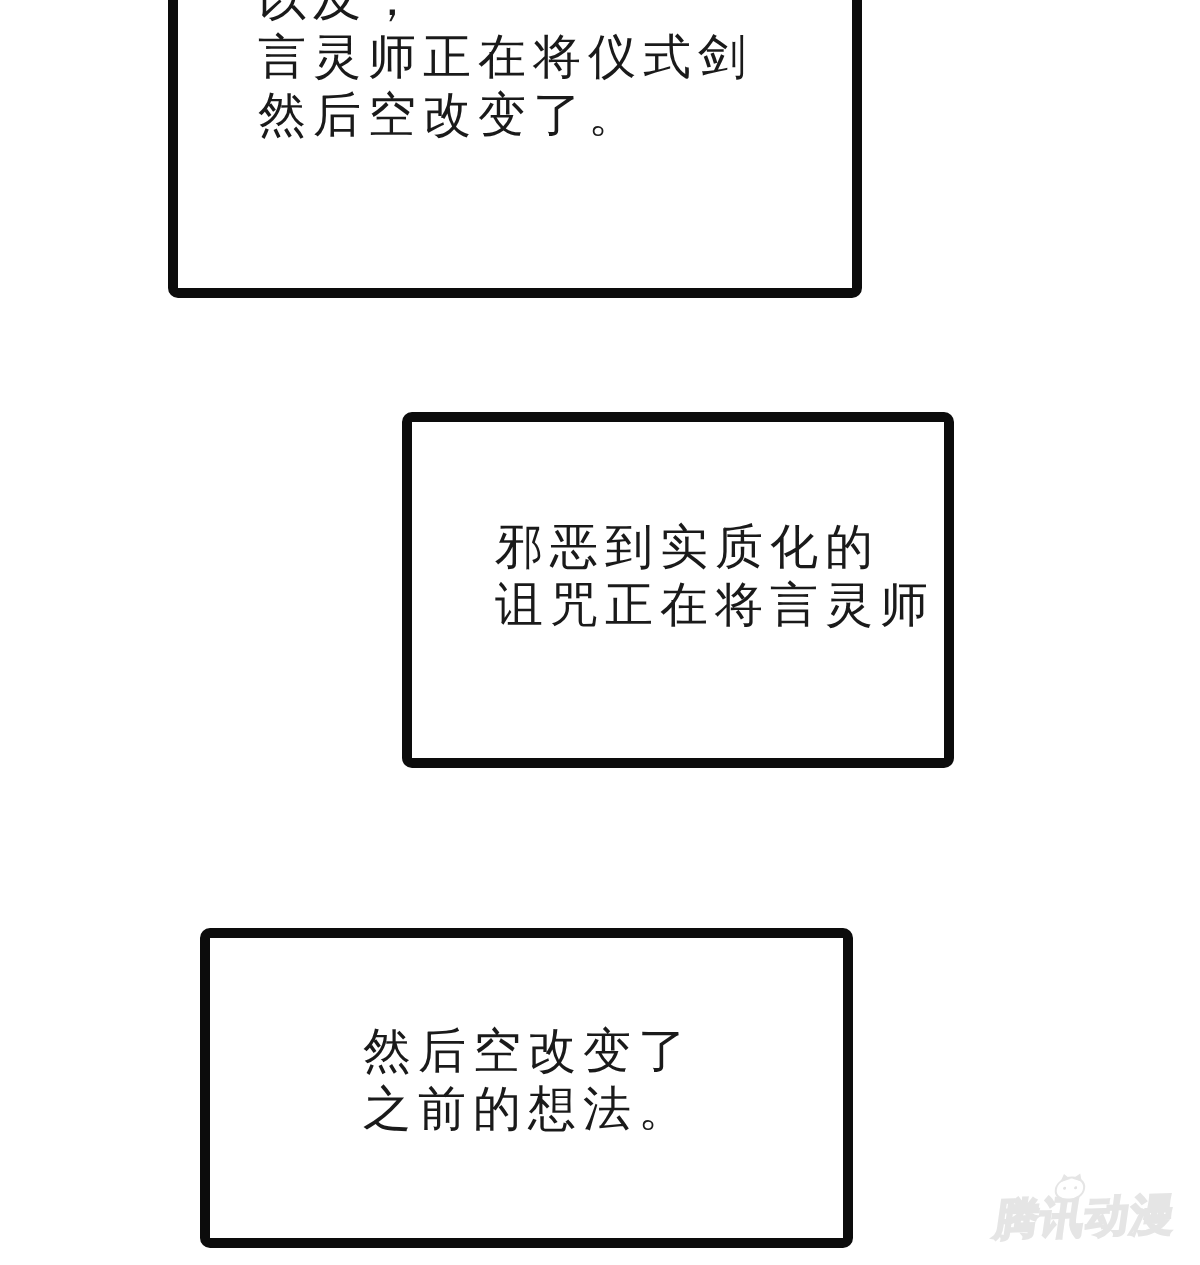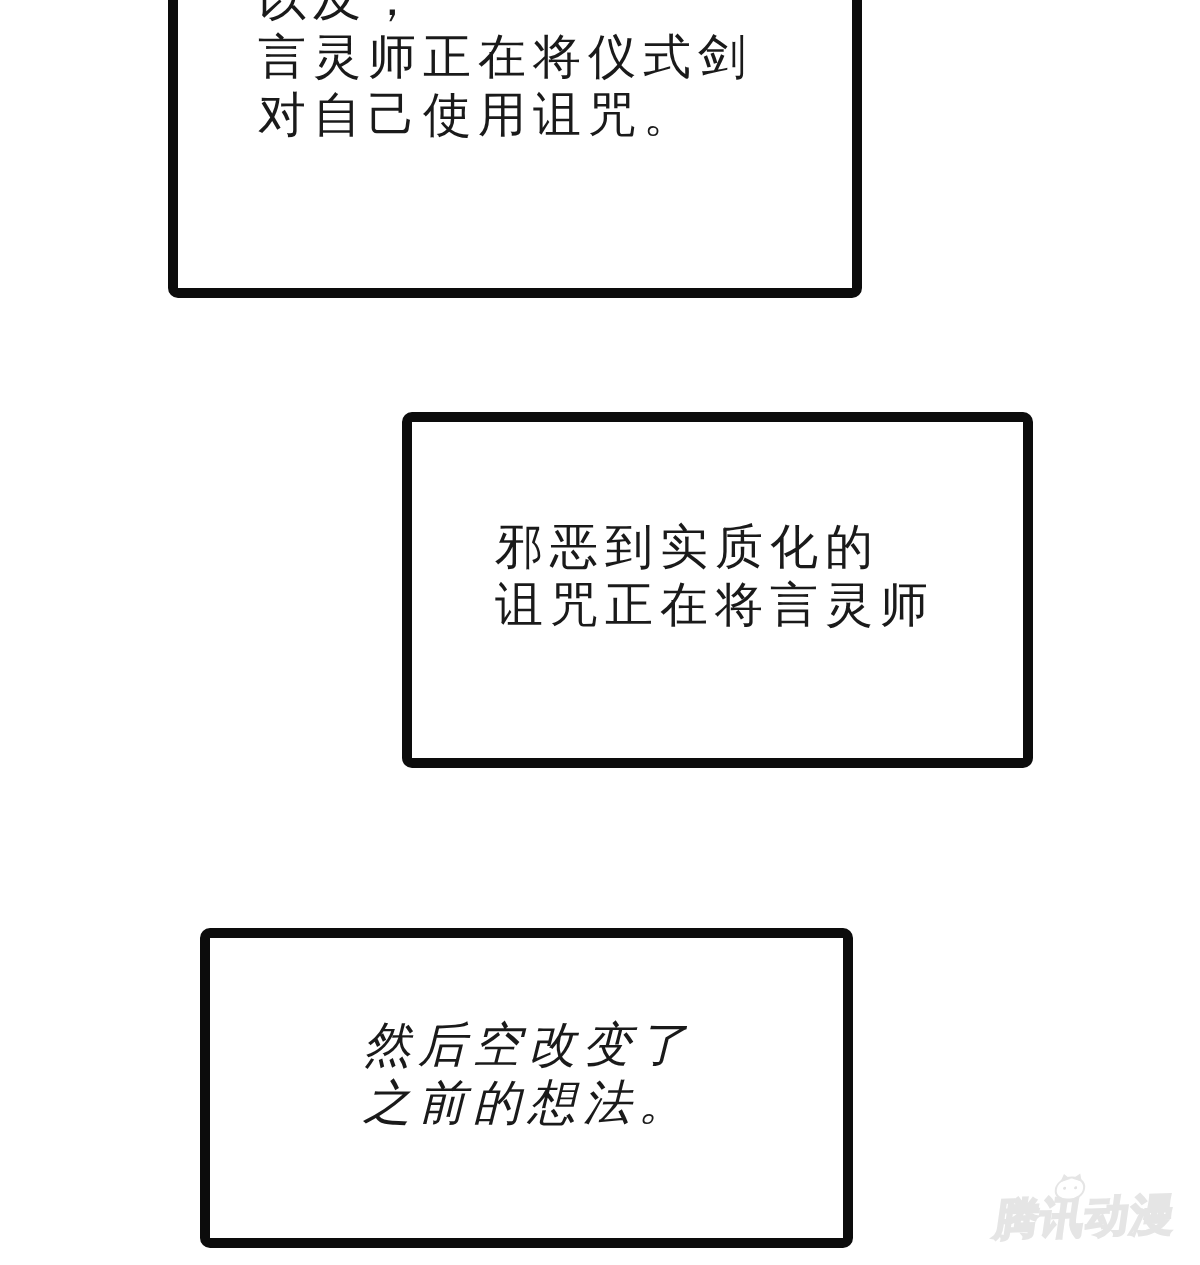--- a/index.html
+++ b/index.html
@@ -17,35 +17,35 @@
     padding-left: 24px;
   }
   .panel {
     position: absolute;
     box-sizing: border-box;
     border: 10px solid #0c0c0c;
     border-radius: 10px;
     background: #ffffff;
   }
   .panel-top    { left: 168px; top: -52px;  width: 694px; height: 350px; }
-  .panel-middle { left: 402px; top: 412px;  width: 631px; height: 356px; }
+  .panel-middle { left: 402px; top: 412px;  width: 552px; height: 356px; }
   .panel-bottom { left: 200px; top: 928px;  width: 653px; height: 320px; }
 
   .caption {
     position: absolute;
     color: #1a1a1a;
     font-size: 48px;
     line-height: 58px;
     font-weight: 400;
     letter-spacing: 7px;
     white-space: nowrap;
   }
   .caption-top    { left: 80px;  top: 12px; }
   .caption-middle { left: 83px;  top: 96px; }
-  .caption-bottom { left: 153px; top: 78px; font-style: italic; }
+  .caption-bottom { left: 153px; top: 84px; }
 
   
   .watermark {
     position: absolute;
     left: 990px;
     top: 1192px;
     width: 200px;
     height: 60px;
     transform: skewX(-10deg) rotate(-2deg);
     transform-origin: left bottom;
@@ -95,21 +95,21 @@
 </style>
 </head>
 <body>
 
 <div class="page">
 
   <div class="panel panel-top">
     <div class="caption caption-top">
         <div>以及，</div>
         <div>言灵师正在将仪式剑</div>
-        <div>对自己使用诅咒。</div>
+        <div>然后空改变了。</div>
       </div>
   </div>
 
   <div class="panel panel-middle">
     <div class="caption caption-middle">
         <div>邪恶到实质化的</div>
         <div>诅咒正在将言灵师</div>
       </div>
   </div>
 

